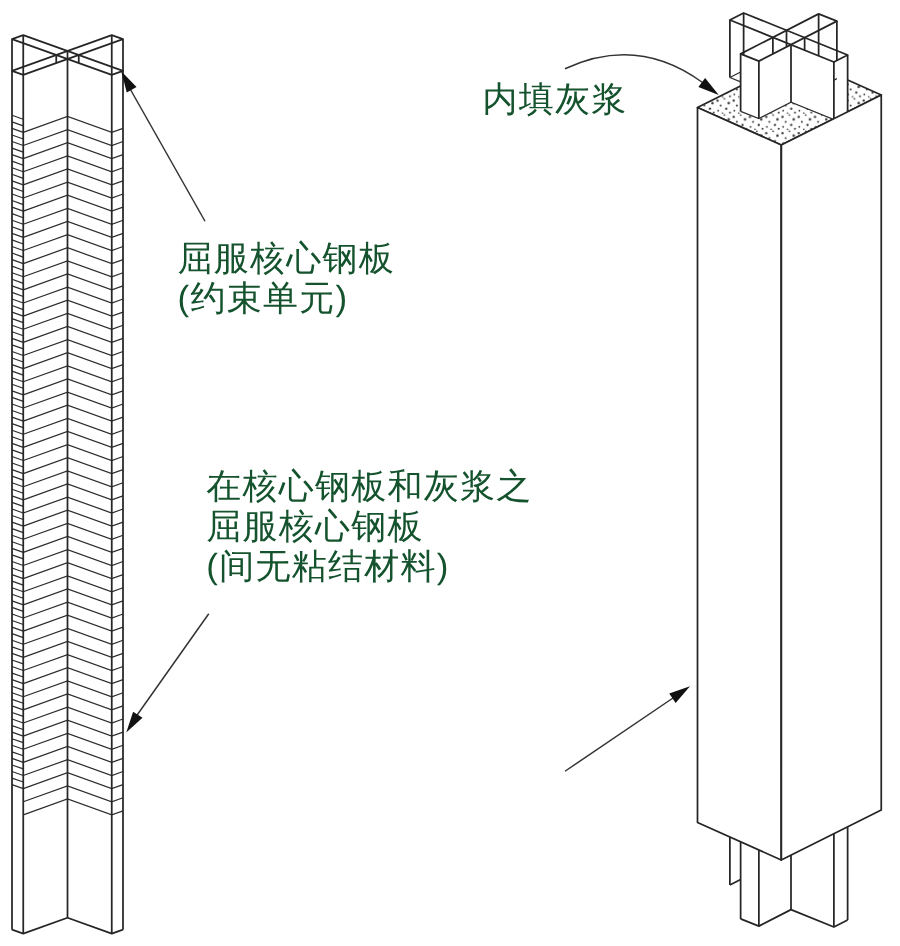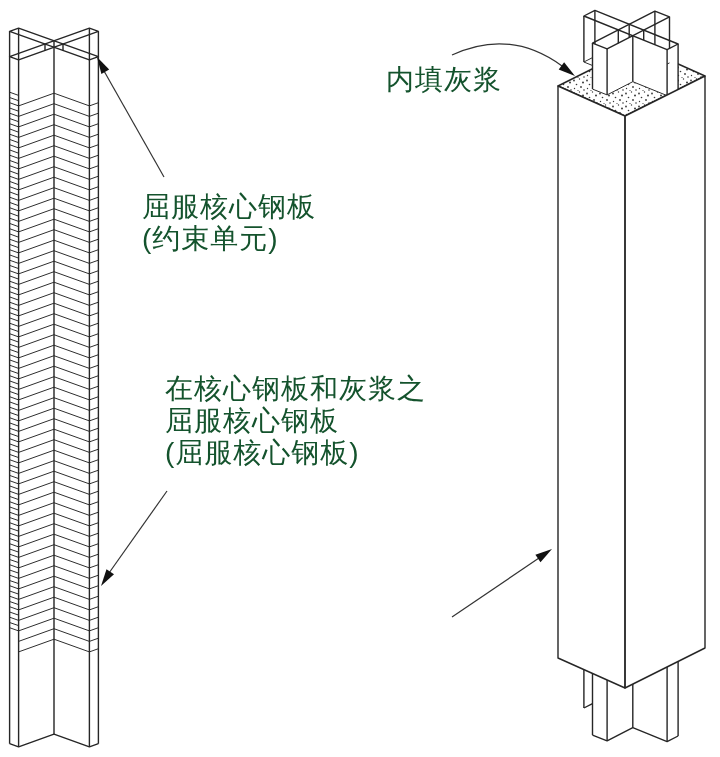--- a/index.html
+++ b/index.html
@@ -110,19 +110,19 @@
   </svg>
 
   <div class="lbl" style="left:130px;top:191px;margin-left:12px;">
     <div>屈服核心钢板</div>
     <div>(约束单元)</div>
   </div>
 
   <div class="lbl" style="left:128px;top:373px;margin-left:37px;">
     <div>在核心钢板和灰浆之</div>
     <div>屈服核心钢板</div>
-    <div>(屈服核心钢板)</div>
+    <div>(间无粘结材料)</div>
   </div>
 
   <div class="lbl" style="left:386px;top:64px;">内填灰浆</div>
 
 
 </div>
 
 </body></html>

